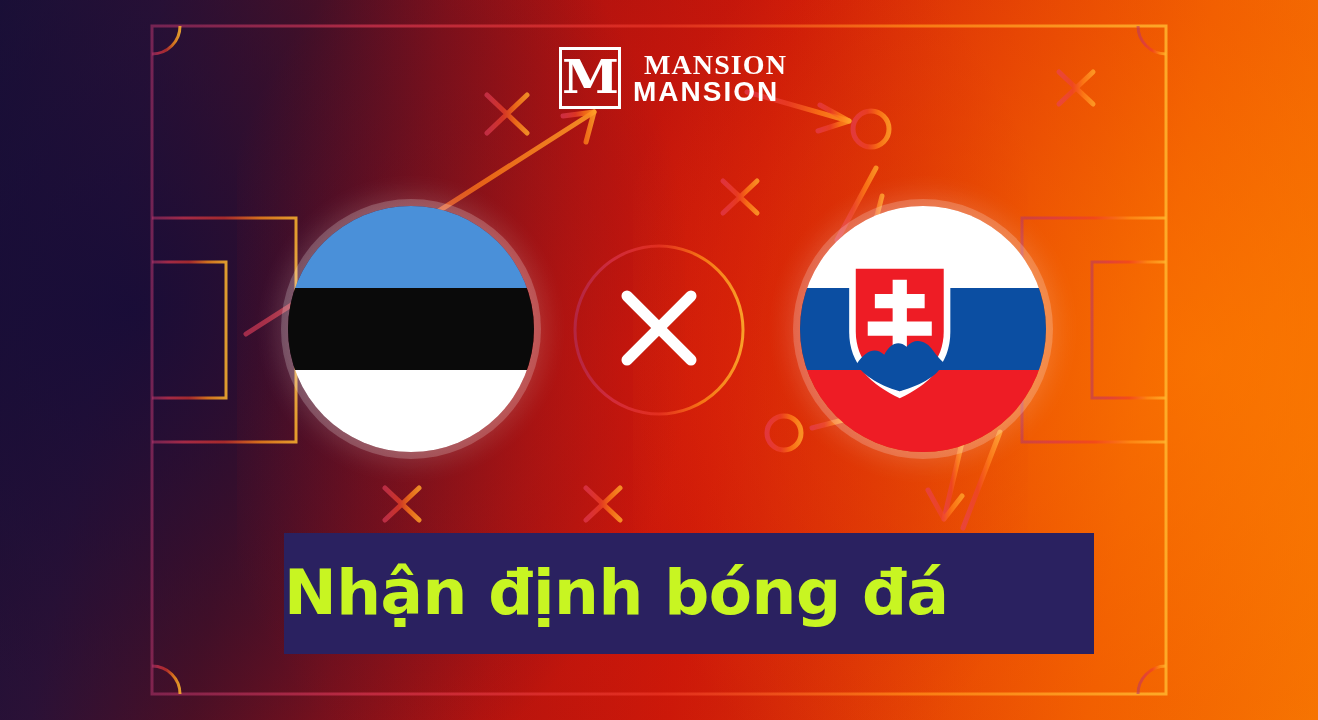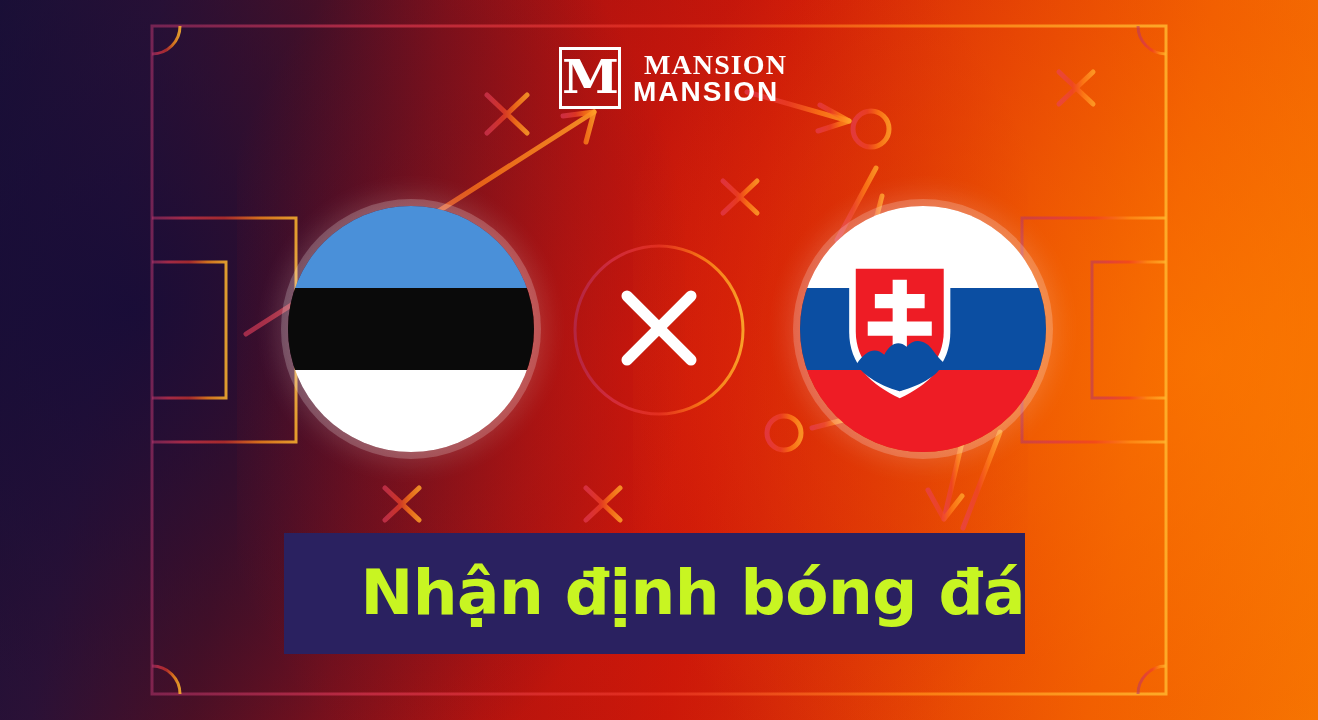--- a/index.html
+++ b/index.html
@@ -101,24 +101,24 @@
   .vs{
     position:absolute;left:609px;top:278px;
     width:100px;height:100px;z-index:6;
   }
   .vs svg{display:block;width:100%;height:100%;}
 
   
   .banner{
     position:absolute;
     left:284px;top:533px;
-    width:741px;height:121px;
+    width:810px;height:121px;
     background:#2a2160;
     z-index:7;
-    display:flex;align-items:center;justify-content:flex-end;
+    display:flex;align-items:center;justify-content:flex-start;
   }
   .banner-text{
     color:#c8f522;
     font-family:"DejaVu Sans",sans-serif;
     font-weight:700;
     font-size:63px;
     line-height:1;
     letter-spacing:-0.5px;
     white-space:nowrap;
     transform:translateY(-1px);

